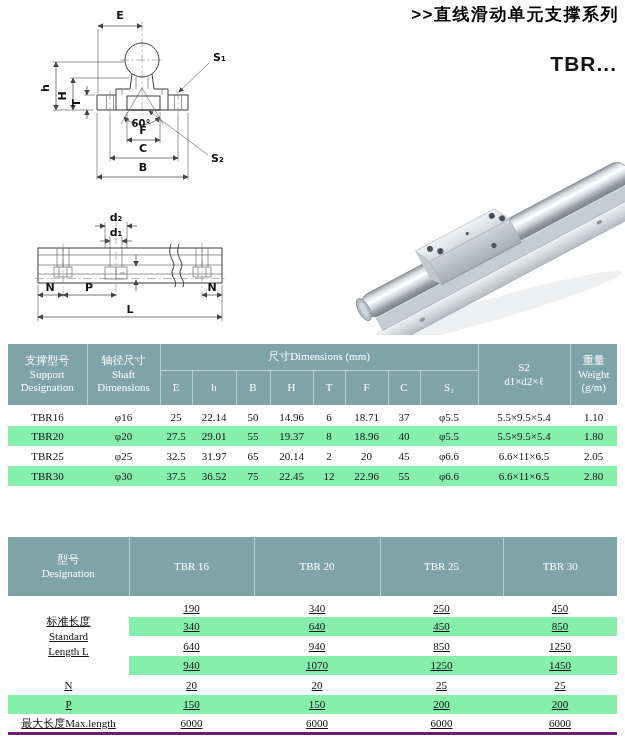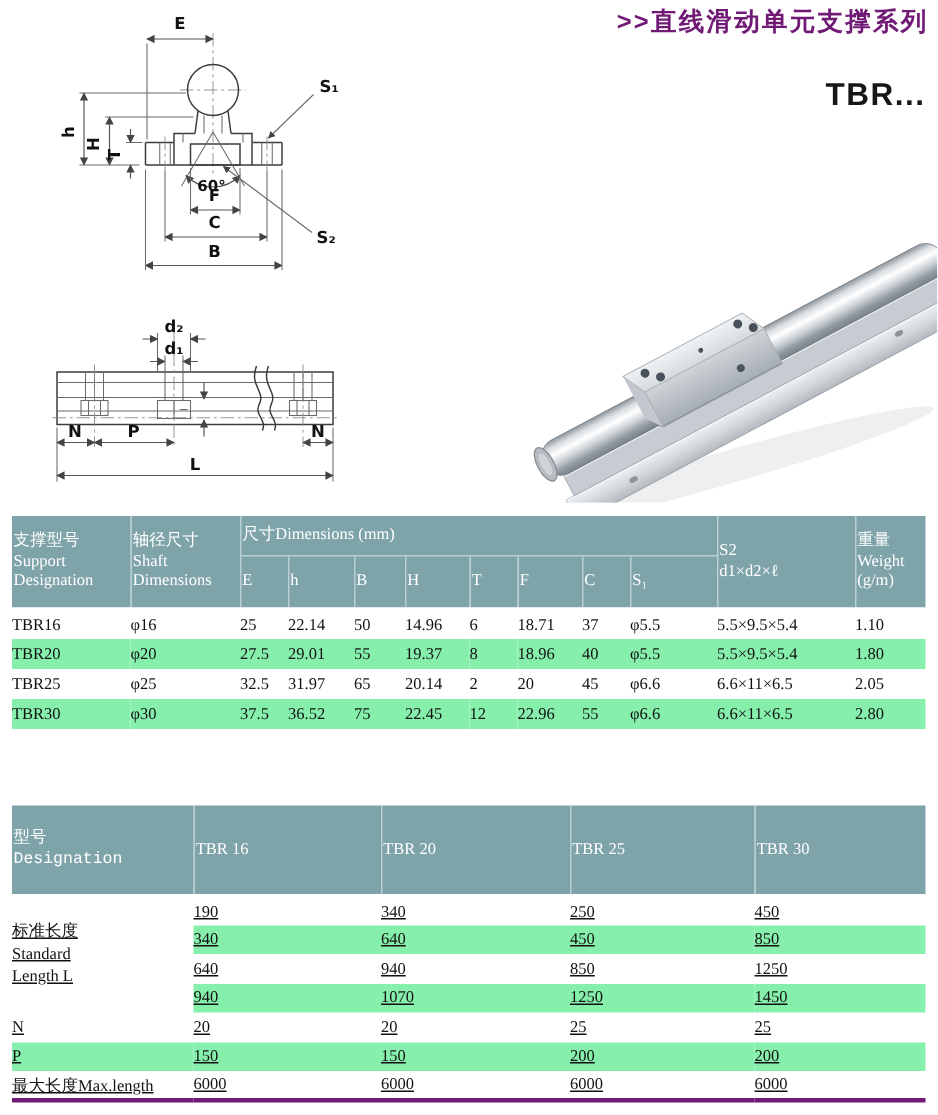--- a/index.html
+++ b/index.html
@@ -1,55 +1,55 @@
 <!DOCTYPE html>
 <html><head>
 <meta charset="utf-8">
 <style>
   html,body{margin:0;padding:0;background:#fff;}
   .page{position:relative;width:625px;height:743px;background:#ffffff;overflow:hidden;
         font-family:"Liberation Serif",serif;color:#111;}
 
   
   .hdr-zh{position:absolute;top:3px;right:6px;font-family:"Liberation Sans",sans-serif;
-          font-weight:bold;font-size:17px;letter-spacing:1.5px;color:#701a75;}
+          font-weight:bold;font-size:17px;letter-spacing:1.5px;color:#000000;}
   .hdr-en{position:absolute;top:34px;right:6px;font-family:"Liberation Sans",sans-serif;
           font-weight:bold;font-size:15px;color:#161616;}
   .hdr-series{position:absolute;top:52px;right:8px;font-family:"Liberation Sans",sans-serif;
           font-weight:bold;font-size:21px;letter-spacing:1px;color:#161616;}
 
   
   .dwg{position:absolute;}
   .ol{stroke:#3d3d3d;stroke-width:1;fill:none;}
   .tl{stroke:#6a6a6a;stroke-width:.7;fill:none;}
   .dl{stroke:#555;stroke-width:.8;fill:none;}
   .cl{stroke:#8a8a8a;stroke-width:.6;fill:none;stroke-dasharray:9 2.5 2 2.5;}
   .lbl{font-family:"DejaVu Sans",sans-serif;font-size:11px;font-weight:600;fill:#111;}
   .lbl-s{font-family:"DejaVu Sans",sans-serif;font-size:10px;font-weight:600;fill:#111;}
 
   
-  table{border-collapse:collapse;table-layout:fixed;text-align:left;}
+  table{border-collapse:collapse;table-layout:fixed;text-align:center;}
   .t1{position:absolute;left:8px;top:344px;width:609px;font-size:11px;}
   .t1 thead th{background:#7ea3a9;color:#fff;font-weight:normal;white-space:pre-line;
                line-height:1.25;border-left:1px solid #b9cfd2;border-bottom:2px solid #fff;
                font-size:11px;}
   .t1 thead tr.h1 th:first-child{border-left:none;}
   .t1 thead th.grp{border-bottom:1px solid #b9cfd2;}
   .t1 tr.h1{height:26px;} .t1 tr.h2{height:36px;}
   .t1 tbody tr{height:20px;}
   .t1 tbody td{padding:0;}
   .alt{background:#86efac;}
 
   .caption{position:absolute;left:8px;top:510px;font-size:12.5px;font-weight:bold;color:#1c1c1c;}
 
   .t2{position:absolute;left:8px;top:537px;width:609px;font-size:11px;}
   .t2 thead th{background:#7ea3a9;color:#fff;font-weight:normal;white-space:pre-line;
                line-height:1.3;border-left:1px solid #b9cfd2;border-bottom:3px solid #fff;
                font-size:11px;}
-  .t2 thead th:first-child{border-left:none;font-family:Liberation Mono, monospace;}
+  .t2 thead th:first-child{border-left:none;}
   .t2 thead tr{height:60px;}
   .t2 tbody tr{height:19.5px;}
   .t2 tbody td{padding:0;text-decoration:underline;}
   .t2 td.lbl2{white-space:pre-line;line-height:1.35;}
   .t2 tbody tr.last td{border-bottom:3px solid #701a75;}
 </style>
 </head>
 <body>
 
 <div class="page">

